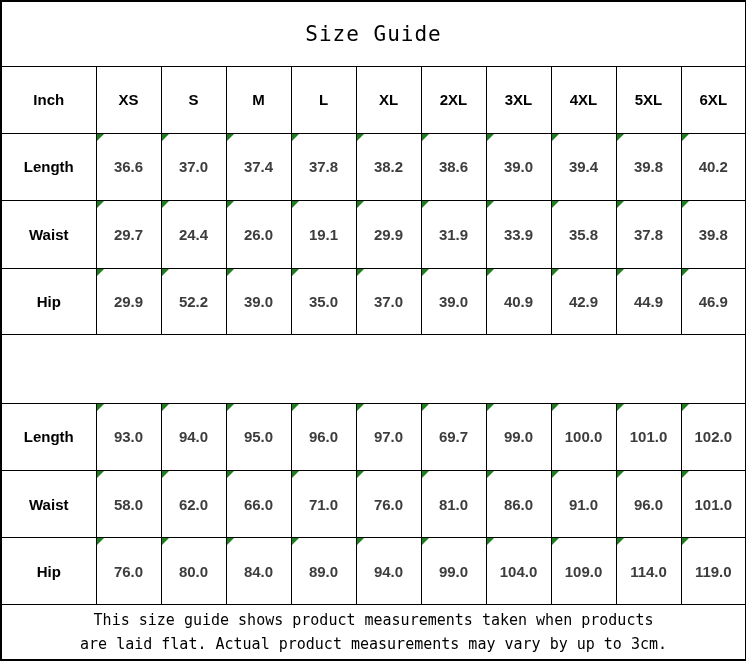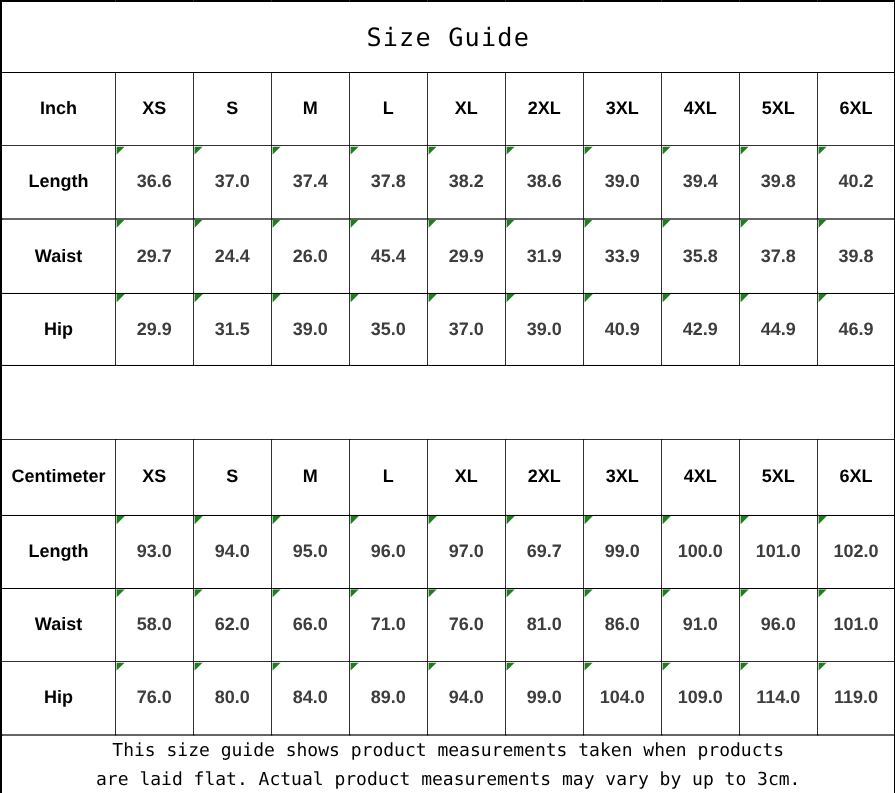--- a/index.html
+++ b/index.html
@@ -92,60 +92,47 @@
       <td class="num"><span class="flag"></span><span>39.4</span></td>
       <td class="num"><span class="flag"></span><span>39.8</span></td>
       <td class="num"><span class="flag"></span><span>40.2</span></td>
     </tr>
 
     <tr style="height:62px">
       <td class="lbl">Waist</td>
       <td class="num"><span class="flag"></span><span>29.7</span></td>
       <td class="num"><span class="flag"></span><span>24.4</span></td>
       <td class="num"><span class="flag"></span><span>26.0</span></td>
-      <td class="num"><span class="flag"></span><span>45.4</span></td>
+      <td class="num"><span class="flag"></span><span>19.1</span></td>
       <td class="num"><span class="flag"></span><span>29.9</span></td>
       <td class="num"><span class="flag"></span><span>31.9</span></td>
       <td class="num"><span class="flag"></span><span>33.9</span></td>
       <td class="num"><span class="flag"></span><span>35.8</span></td>
       <td class="num"><span class="flag"></span><span>37.8</span></td>
       <td class="num"><span class="flag"></span><span>39.8</span></td>
     </tr>
 
     <tr style="height:60px">
       <td class="lbl">Hip</td>
       <td class="num"><span class="flag"></span><span>29.9</span></td>
-      <td class="num"><span class="flag"></span><span>31.5</span></td>
+      <td class="num"><span class="flag"></span><span>52.2</span></td>
       <td class="num"><span class="flag"></span><span>39.0</span></td>
       <td class="num"><span class="flag"></span><span>35.0</span></td>
       <td class="num"><span class="flag"></span><span>37.0</span></td>
       <td class="num"><span class="flag"></span><span>39.0</span></td>
       <td class="num"><span class="flag"></span><span>40.9</span></td>
       <td class="num"><span class="flag"></span><span>42.9</span></td>
       <td class="num"><span class="flag"></span><span>44.9</span></td>
       <td class="num"><span class="flag"></span><span>46.9</span></td>
     </tr>
 
     <tr style="height:62px">
       <td colspan="11" class="spacer-cell"></td>
     </tr>
 
-    <tr style="height:63px">
-      <td class="hdr">Centimeter</td>
-      <td class="hdr">XS</td>
-      <td class="hdr">S</td>
-      <td class="hdr">M</td>
-      <td class="hdr">L</td>
-      <td class="hdr">XL</td>
-      <td class="hdr">2XL</td>
-      <td class="hdr">3XL</td>
-      <td class="hdr">4XL</td>
-      <td class="hdr">5XL</td>
-      <td class="hdr">6XL</td>
-    </tr>
 
     <tr style="height:61px">
       <td class="lbl">Length</td>
       <td class="num"><span class="flag"></span><span>93.0</span></td>
       <td class="num"><span class="flag"></span><span>94.0</span></td>
       <td class="num"><span class="flag"></span><span>95.0</span></td>
       <td class="num"><span class="flag"></span><span>96.0</span></td>
       <td class="num"><span class="flag"></span><span>97.0</span></td>
       <td class="num"><span class="flag"></span><span>69.7</span></td>
       <td class="num"><span class="flag"></span><span>99.0</span></td>

